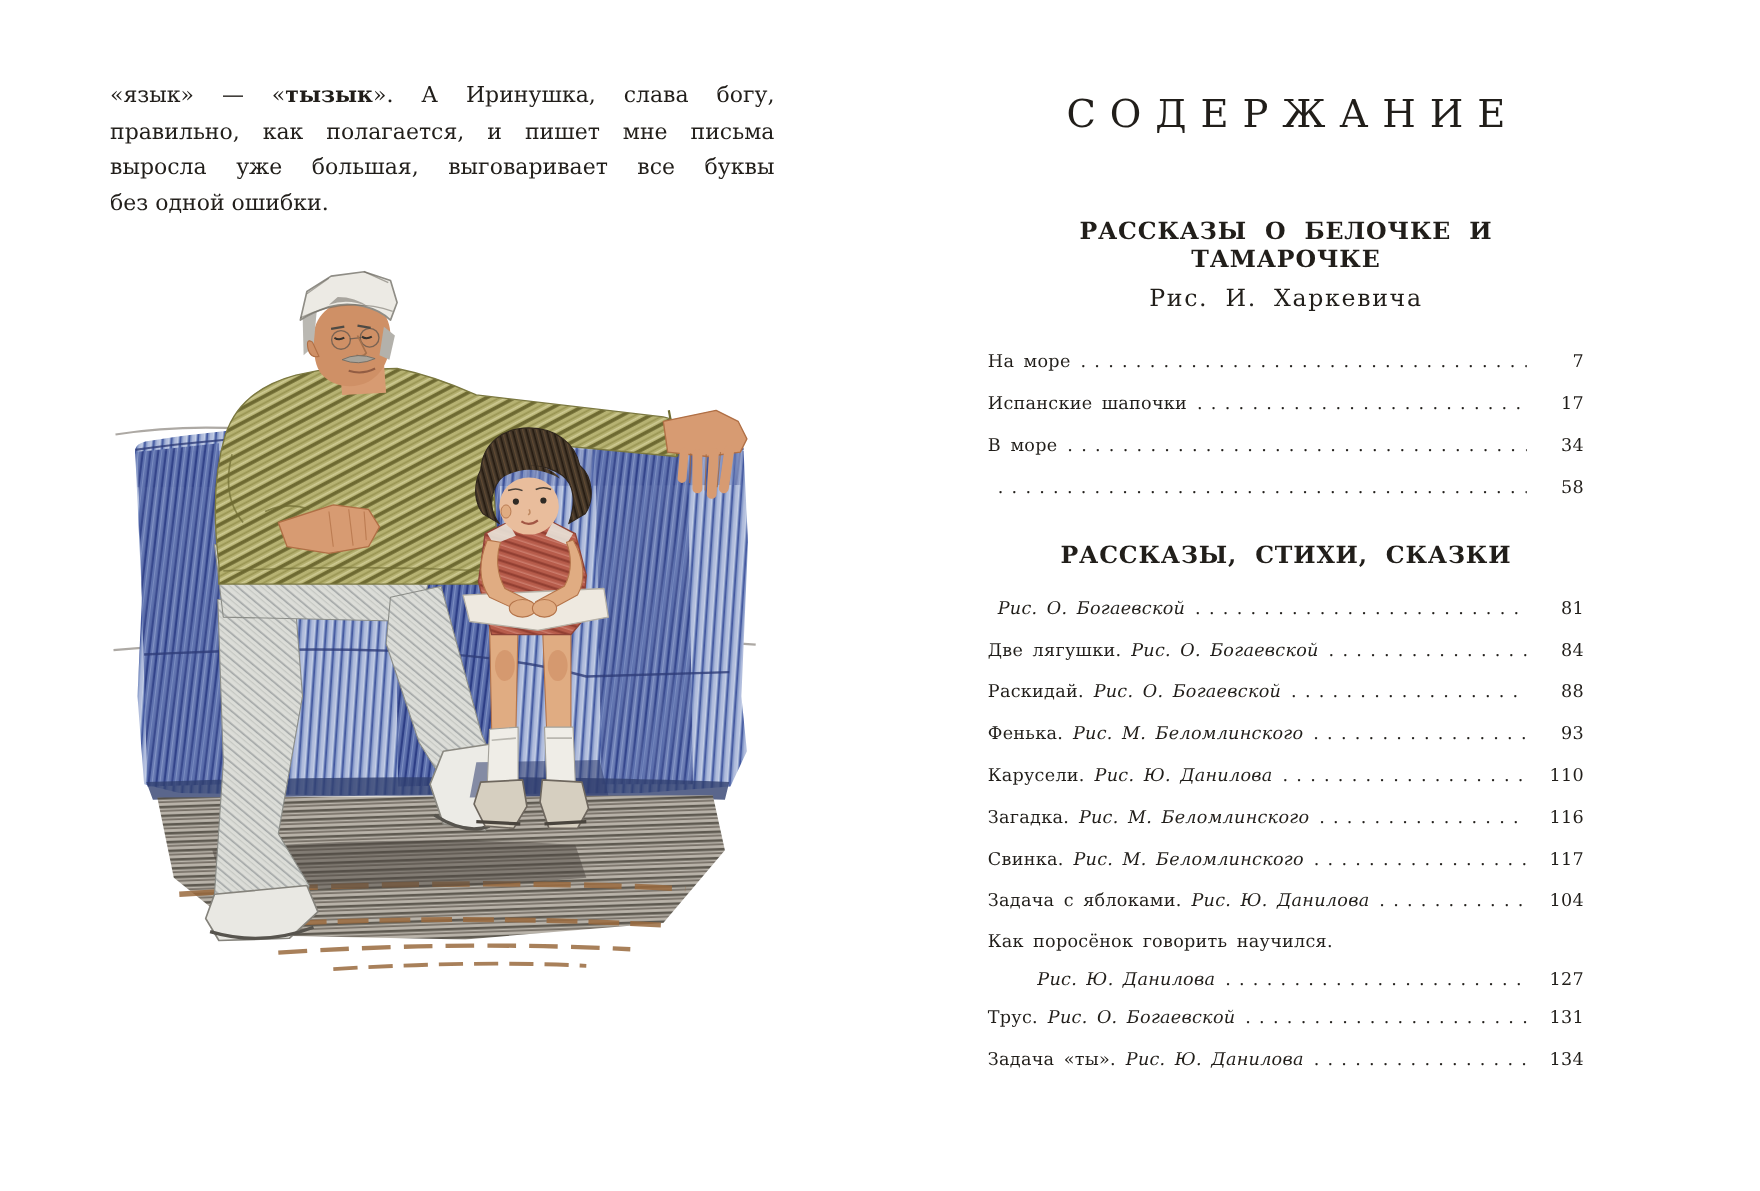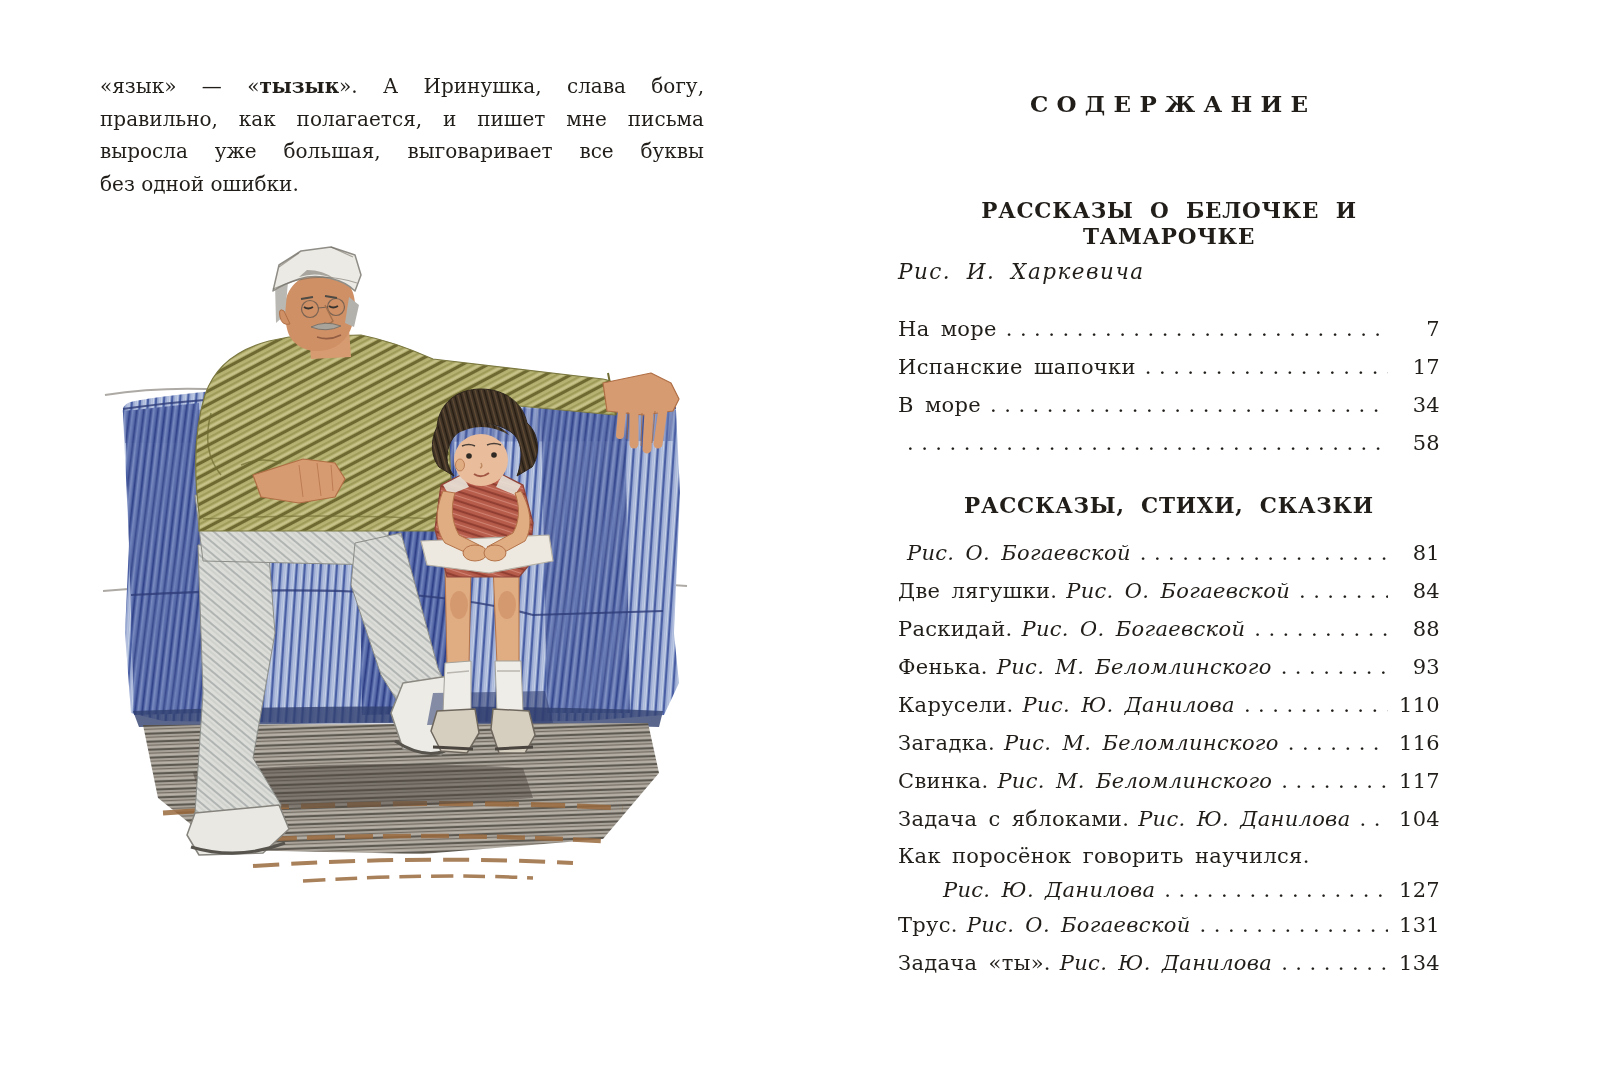--- a/index.html
+++ b/index.html
@@ -14,37 +14,37 @@
     position:absolute; left:100px; top:70px; width:604px;
     font-size:20px; line-height:32.5px;
   }
   .para-line { text-align:justify; }
   .para-line.justify { text-align-last:justify; }
   .para-line .bold { font-weight:bold; }
   .illustration { position:absolute; left:103px; top:213px; }
   
   .toc { position:absolute; left:898px; top:84px; width:542px; }
   .toc-title {
-    margin:0; font-size:23px; font-weight:bold; text-align:center;
+    margin:0; font-size:35px; font-weight:normal; text-align:center;
     letter-spacing:0.36em; padding-left:0.36em; line-height:40px;
   }
   .section-heading {
     margin:74px 0 0 0; font-size:21.5px; font-weight:bold; text-align:center;
     letter-spacing:0.035em; word-spacing:0.38em; line-height:26px;
   }
   .section:nth-of-type(2) .section-heading { margin-top:31px; }
   .section-subtitle {
-    margin-top:9px; font-style:italic; 
+    margin-top:9px; text-align:center;
     font-size:21.5px; letter-spacing:0.07em; word-spacing:0.34em; line-height:26px;
   }
   .entries { margin-top:25px; }
   .section:nth-of-type(2) .entries { margin-top:15px; }
   .toc-row {
     display:flex; align-items:baseline;
-    font-size:21px; line-height:38px;
+    font-size:16px; line-height:38px;
     letter-spacing:0.015em; word-spacing:0.2em; white-space:nowrap;
   }
   .toc-row.wrap-first { line-height:36px; }
   .toc-row.wrap-second { line-height:32px; padding-left:36px; }
   .entry-illus { font-style:italic; margin-left:9px; }
   .leader {
     flex:1 1 auto; overflow:hidden; white-space:nowrap;
     letter-spacing:7.5px; margin:0 6px 0 9px; min-width:14px;
   }
   .page-num { min-width:46px; text-align:right; flex:0 0 auto; }

